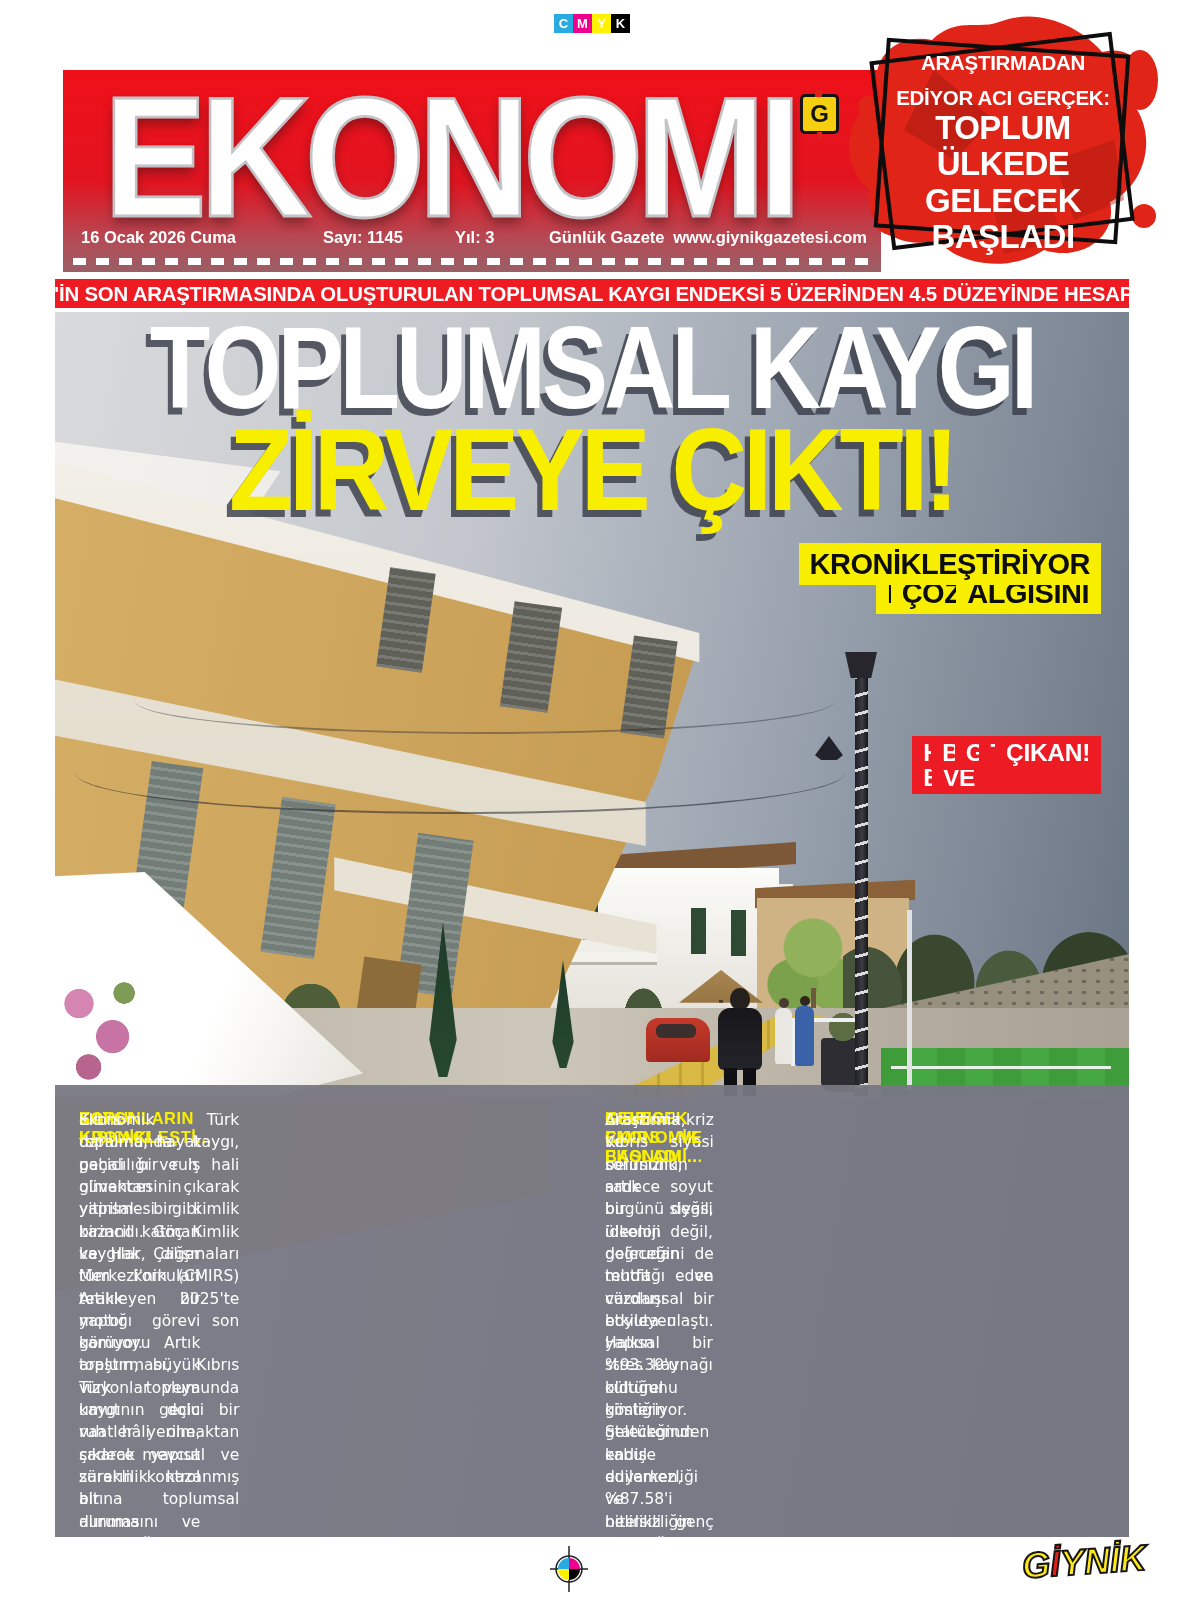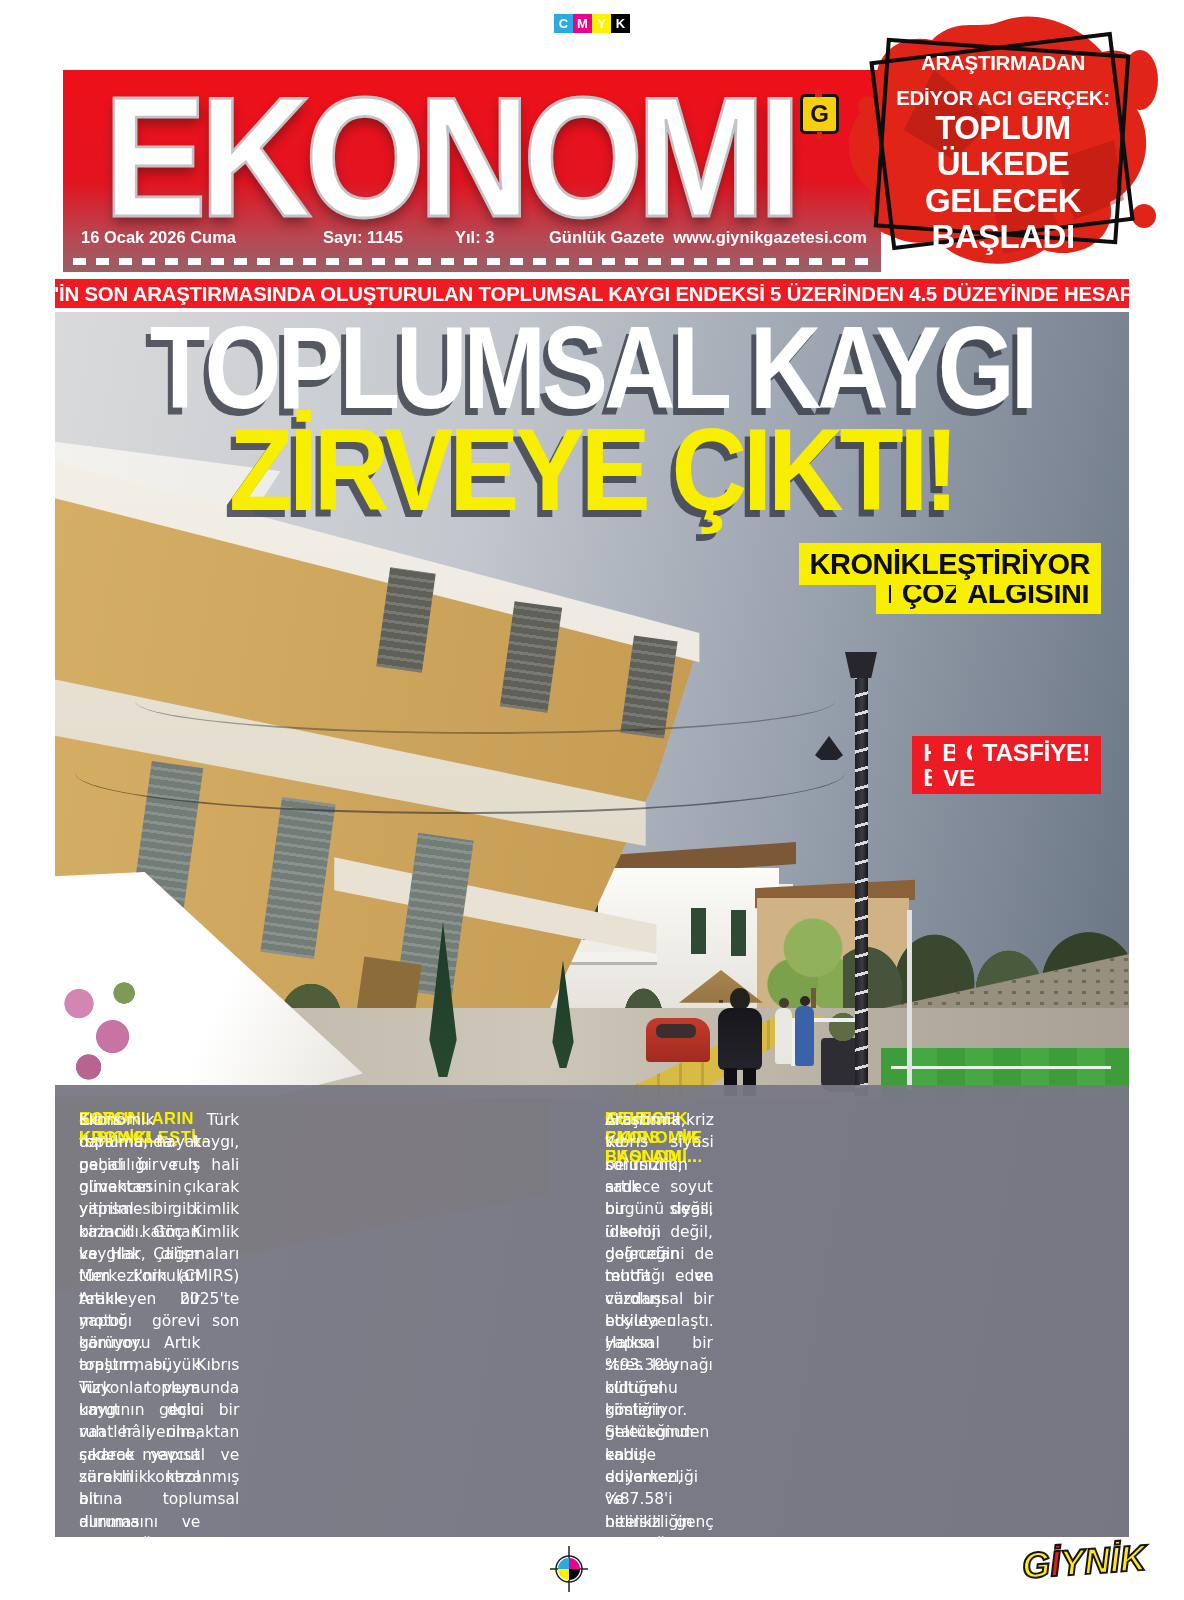--- a/index.html
+++ b/index.html
@@ -314,21 +314,21 @@
     </div>
 
     <div class="sub-r">
       <span>HALK KRİZ BEKLEMİYOR,</span>
       <span>KRİZİN KENDİSİNİ</span>
       <span>YAŞIYOR.</span>
       <span>YOLSUZLUK VE</span>
       <span>BELİRSİZLİK</span>
       <span>GELECEĞİ</span>
       <span>TASFİYE</span>
-      <span>TASFİYE!</span>
+      <span>ÇIKAN!</span>
     </div>
 
     <div class="panel">
       <div class="colm">
         <p>
             <span class="hl">KAYGI KRONİKLEŞTİ...</span> 
             <span>Kıbrıs Türk toplumunda kaygı, geçici bir ruh hali olmaktan çıkarak yapısal bir kimlik kazandı. Göç Kimlik ve Hak Çalışmaları Merkezi'nin (CMIRS) Aralık 2025'te yaptığı son kamuoyu araştırması, Kıbrıs Türk toplumunda kaygının geçici bir ruh hâli olmaktan çıkarak yapısal ve süreklilik kazanmış bir toplumsal duruma dönüştüğünü ortaya koydu. 500 kişiyle yüz yüze anket yöntemiyle gerçekleştirilen çalışmada, önceki araştırmalardan farklı olarak Toplumsal Kaygı Endeksi (TKE) oluşturuldu. Genel kaygılar ile Kıbrıs Sorunu'na ilişkin kaygıların eşit ağırlıklandırılmasıyla hesaplanan endeks 5 üzerinden 4.5 olarak belirlendi. Bu sonuç, kaygının yalnızca “yüksek” değil; kronikleşmiş ve normalleşmiş bir düzeye ulaştığını gösteriyor.</span>
           </p>
         <p>
             <span class="hl">SORUNLARIN KISKACI...</span> 

